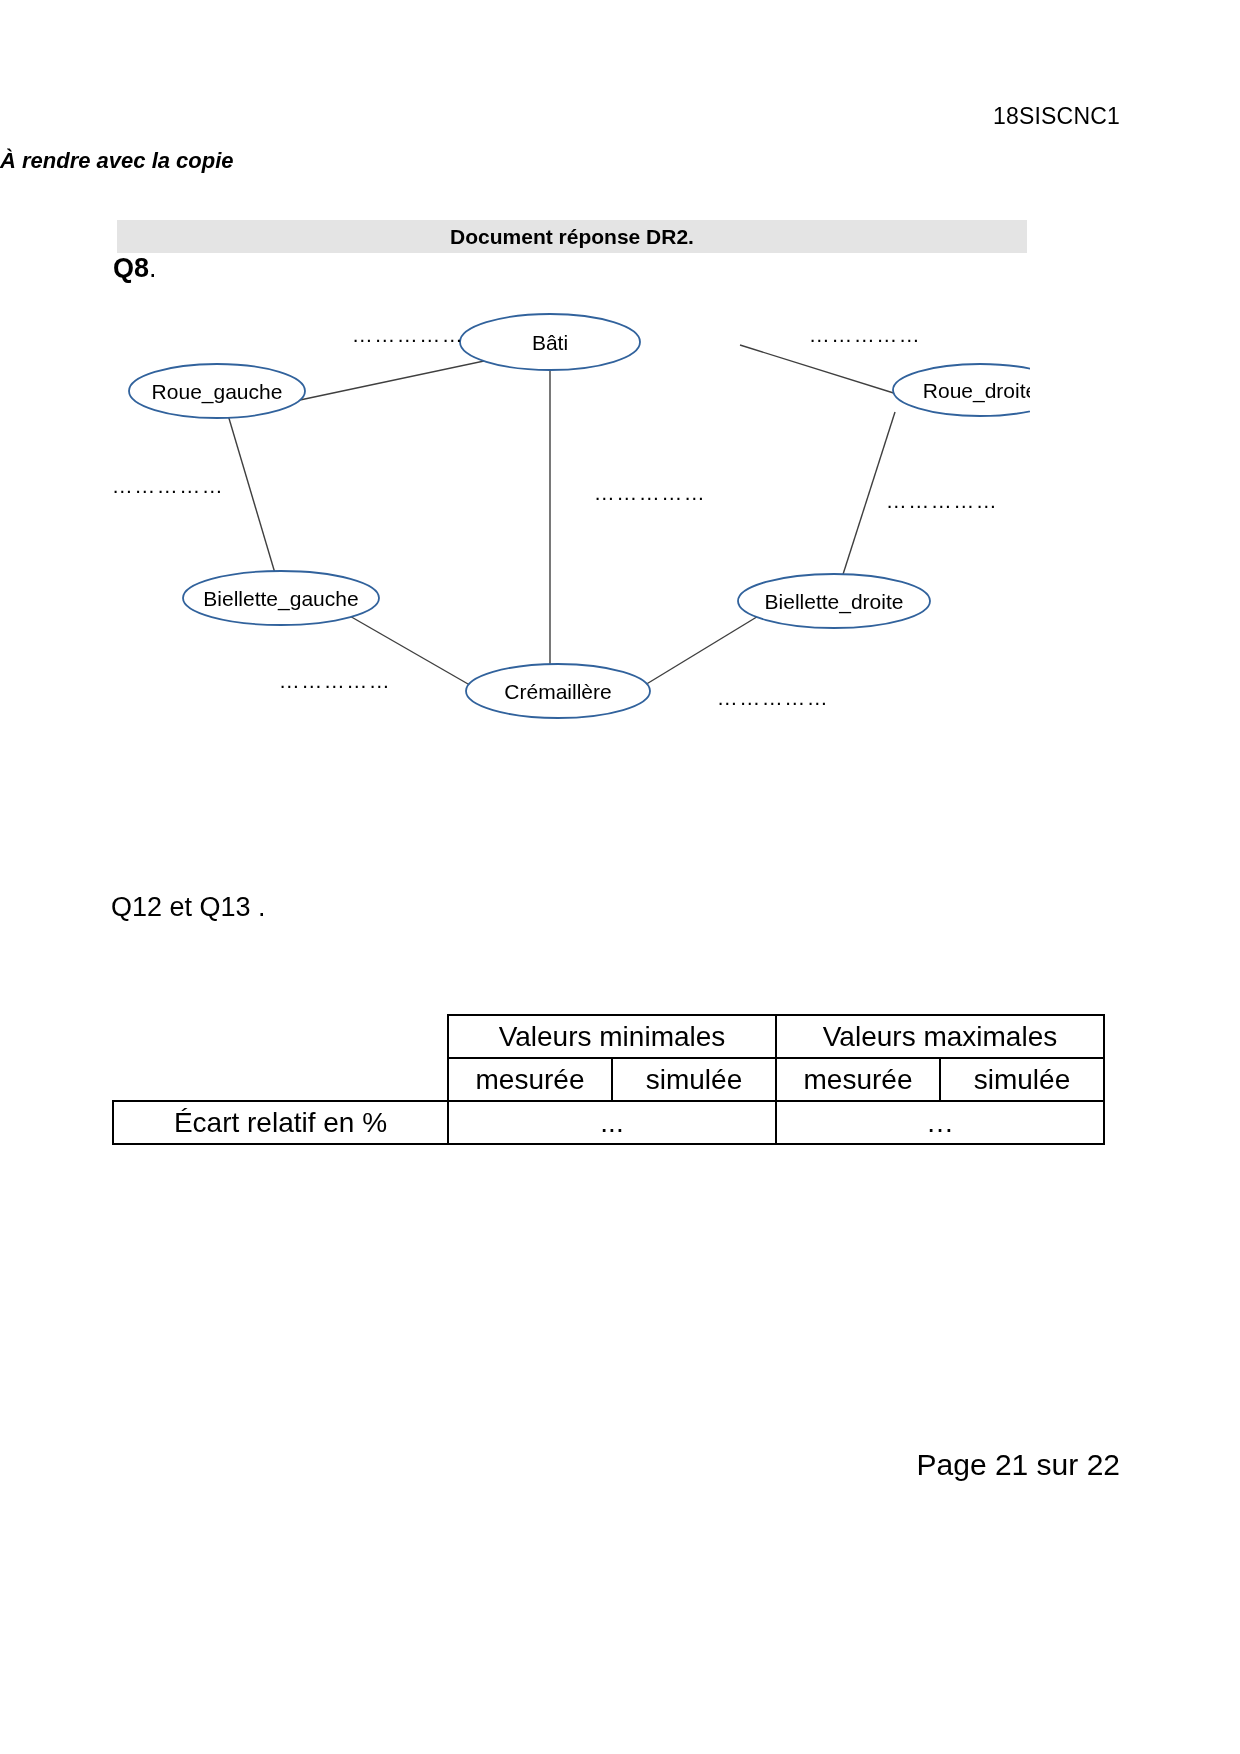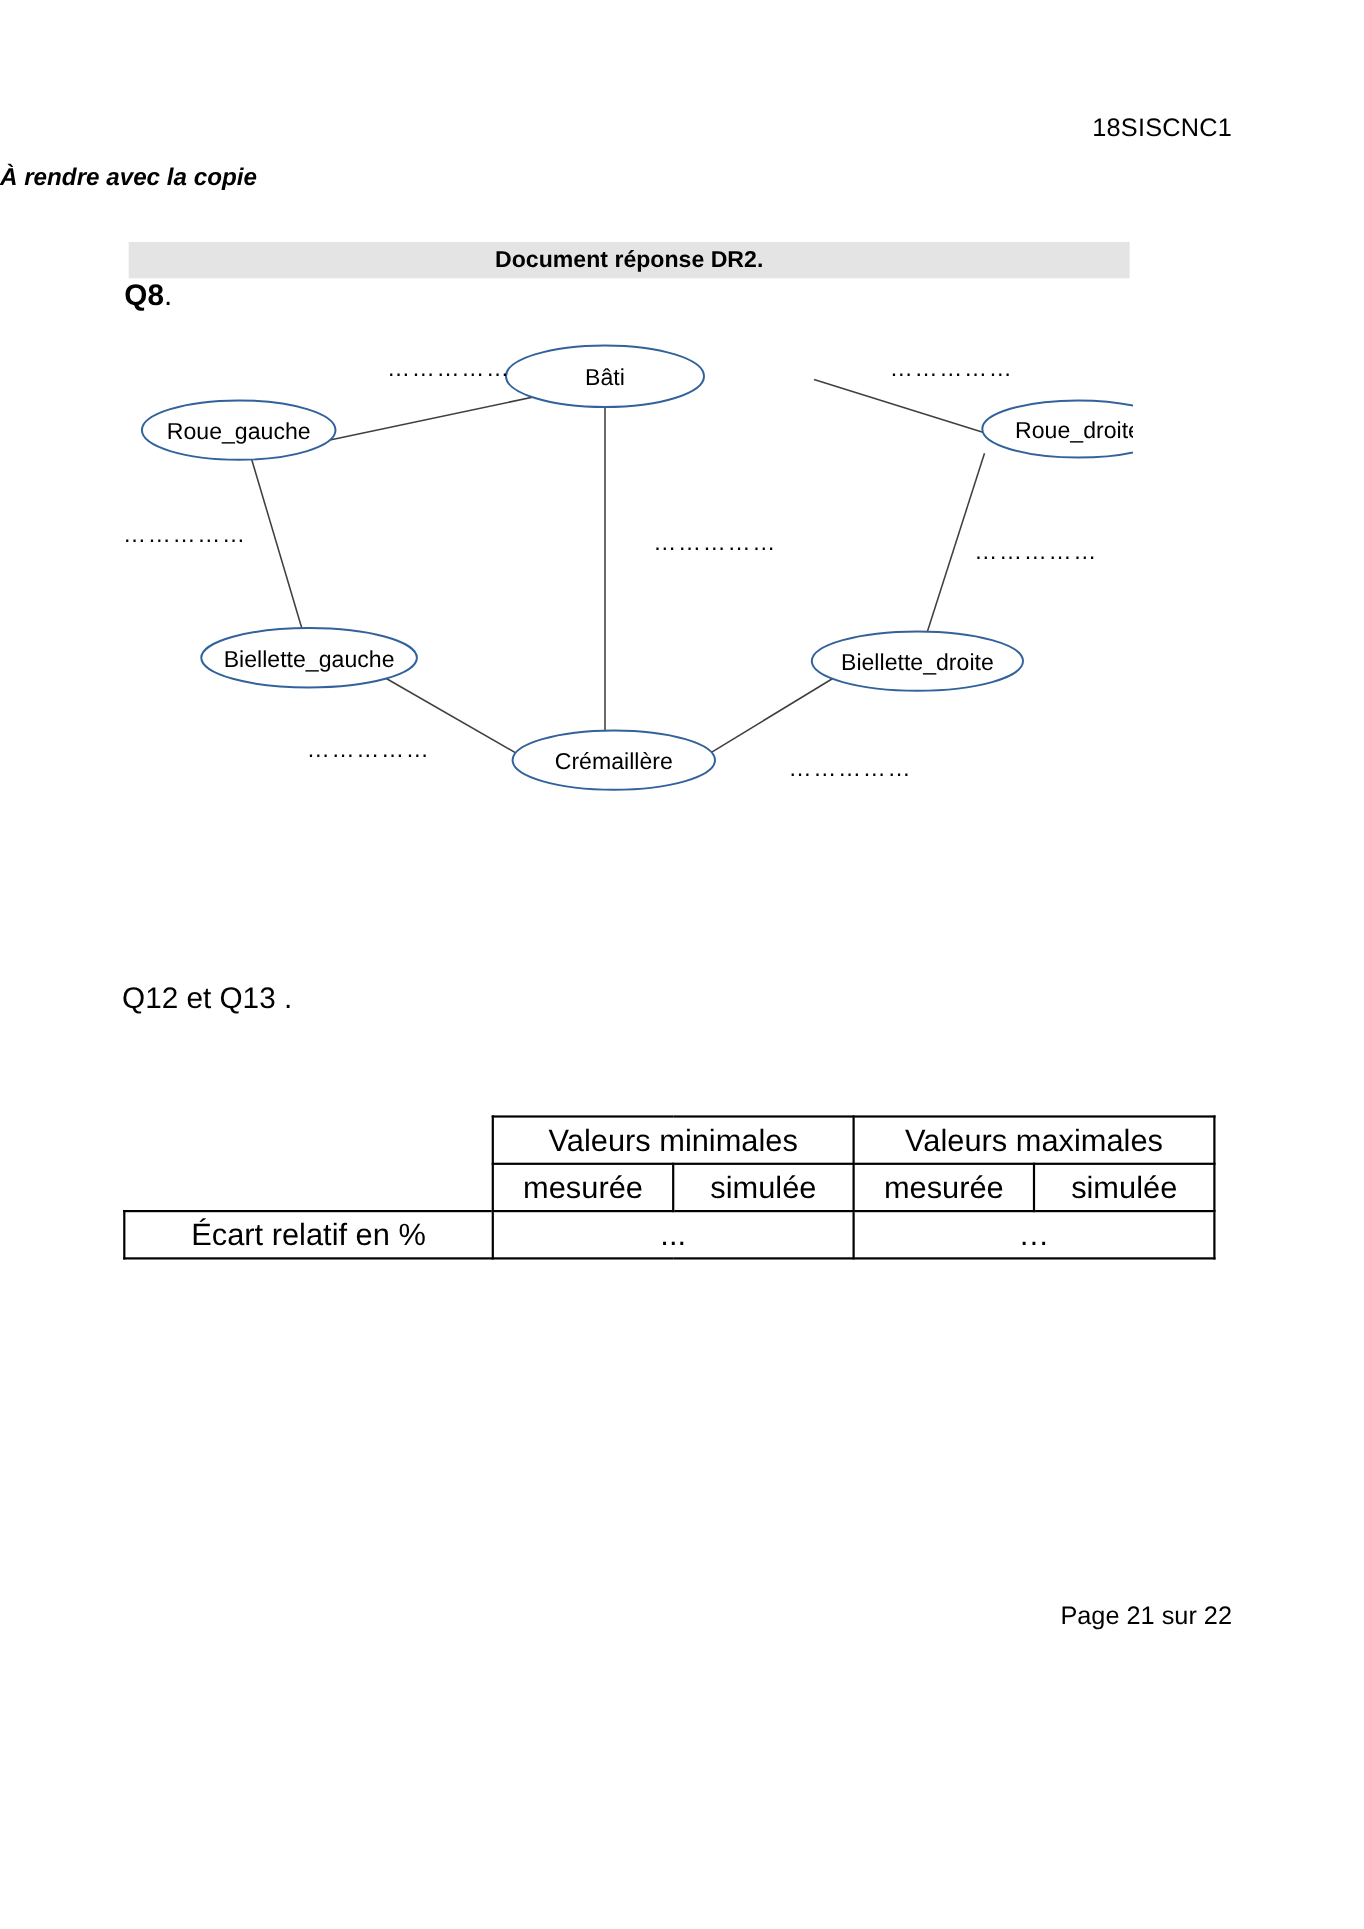--- a/index.html
+++ b/index.html
@@ -111,21 +111,21 @@
     white-space: nowrap;
   }
   .rowhead-cell.left-pad { text-align: left; padding-left: 12px; }
   sub { font-size: 0.68em; vertical-align: -0.28em; }
 
   
   .footer {
     position: absolute;
     bottom: 86px;
     right: 120px;
-    font-size: 23px;
+    font-size: 30px;
     white-space: nowrap;
   }
 </style>
 </head>
 <body>
 
 <div class="page">
 
   <div class="doc-code">18SISCNC1</div>
 

